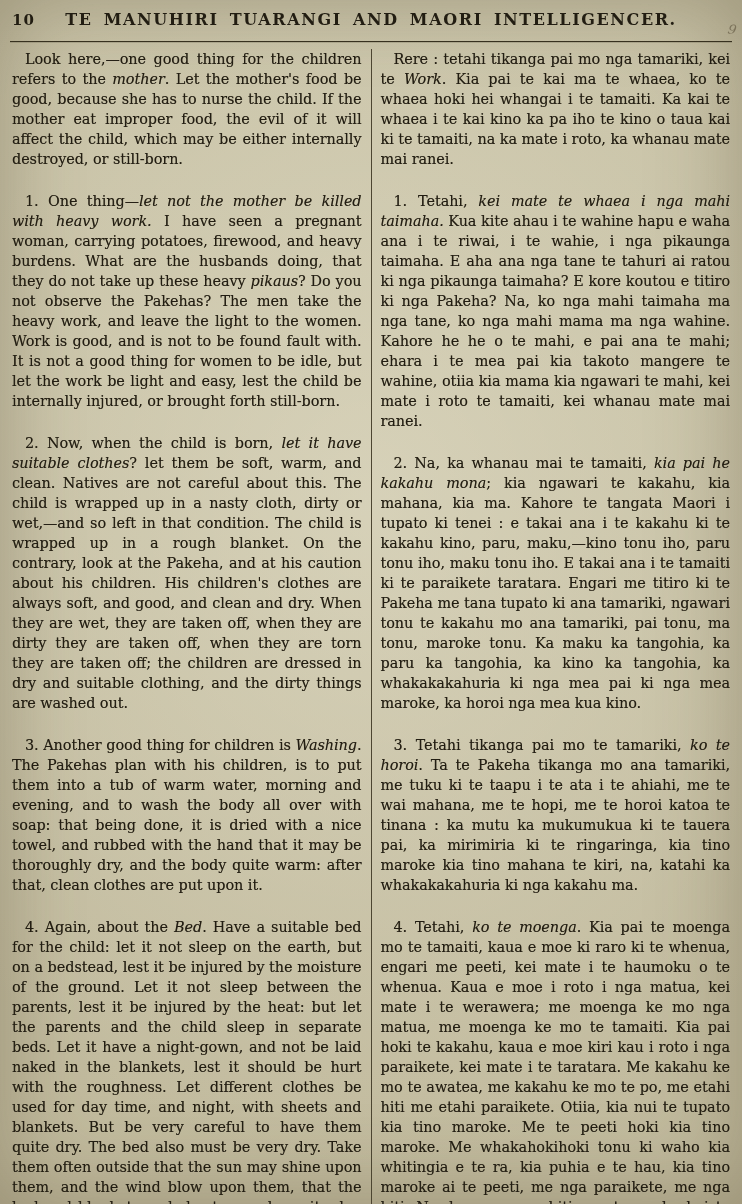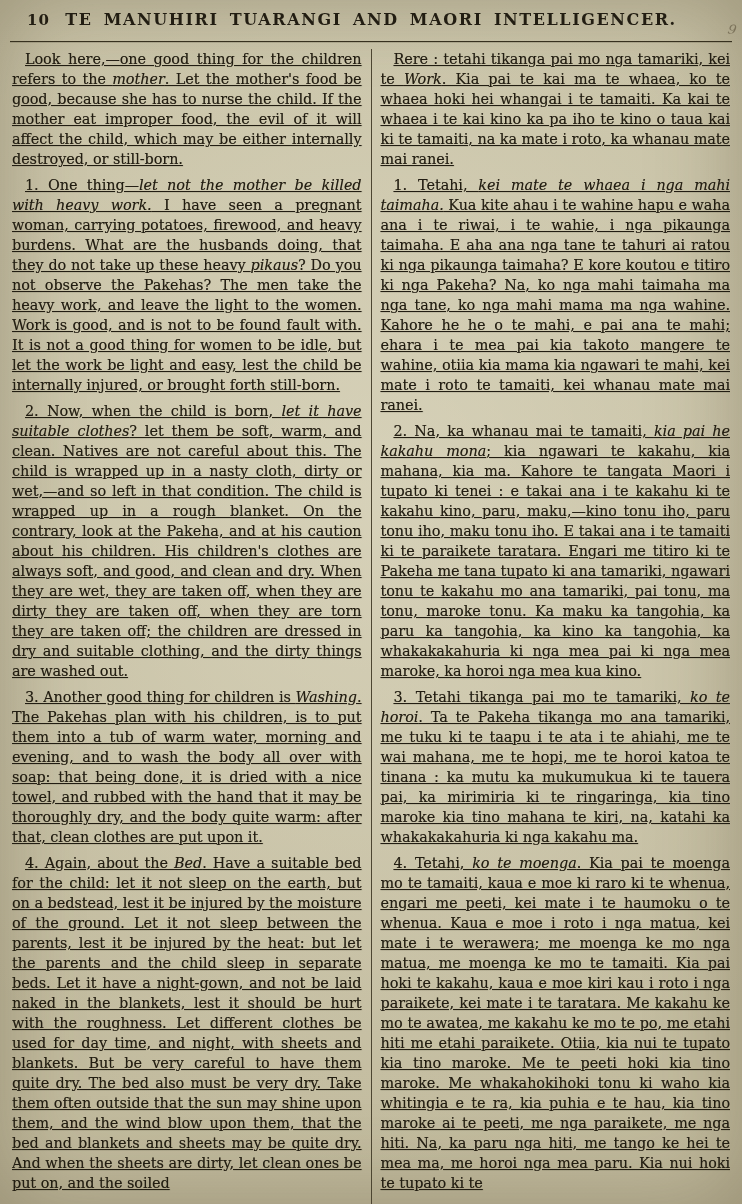--- a/index.html
+++ b/index.html
@@ -21,21 +21,21 @@
     color: #221d12;
     font-family: "DejaVu Serif", "Liberation Serif", serif;
   }
   .masthead {
     position: relative;
     height: 26px;
     padding-top: 2px;
   }
   .page-number {
     position: absolute;
-    left: 15px;
+    left: 0;
     top: 3px;
     font-size: 15px;
     font-weight: 700;
     letter-spacing: 1px;
   }
   .title {
     margin: 0;
     text-align: center;
     font-size: 16px;
     font-weight: 700;
@@ -73,23 +73,22 @@
   .col-left  { padding-right: 9px; }
   .col-right { padding-left: 9px; }
   .col-divider {
     width: 1px;
     background: #4c4531;
     flex: 0 0 1px;
   }
   .para {
     margin: 0;
     text-indent: 13px;
-    text-decoration: underline;
   }
-  .para + .para { margin-top: 6px; }
+  .para + .para { margin-top: 22px; }
   .para em { font-style: italic; }
 </style>
 </head>
 <body>
 
 <div class="page">
   <header class="masthead">
     <span class="page-number">10</span>
     <h1 class="title">TE MANUHIRI TUARANGI AND MAORI INTELLIGENCER.</h1>
   </header>

